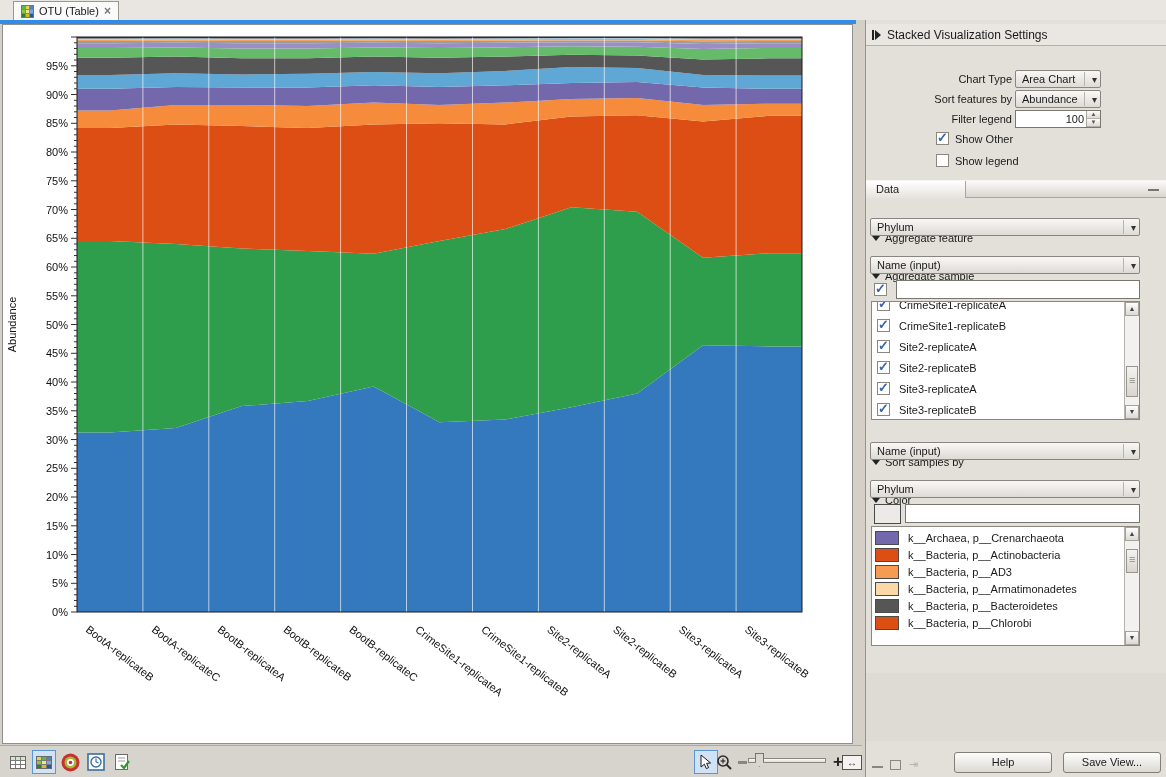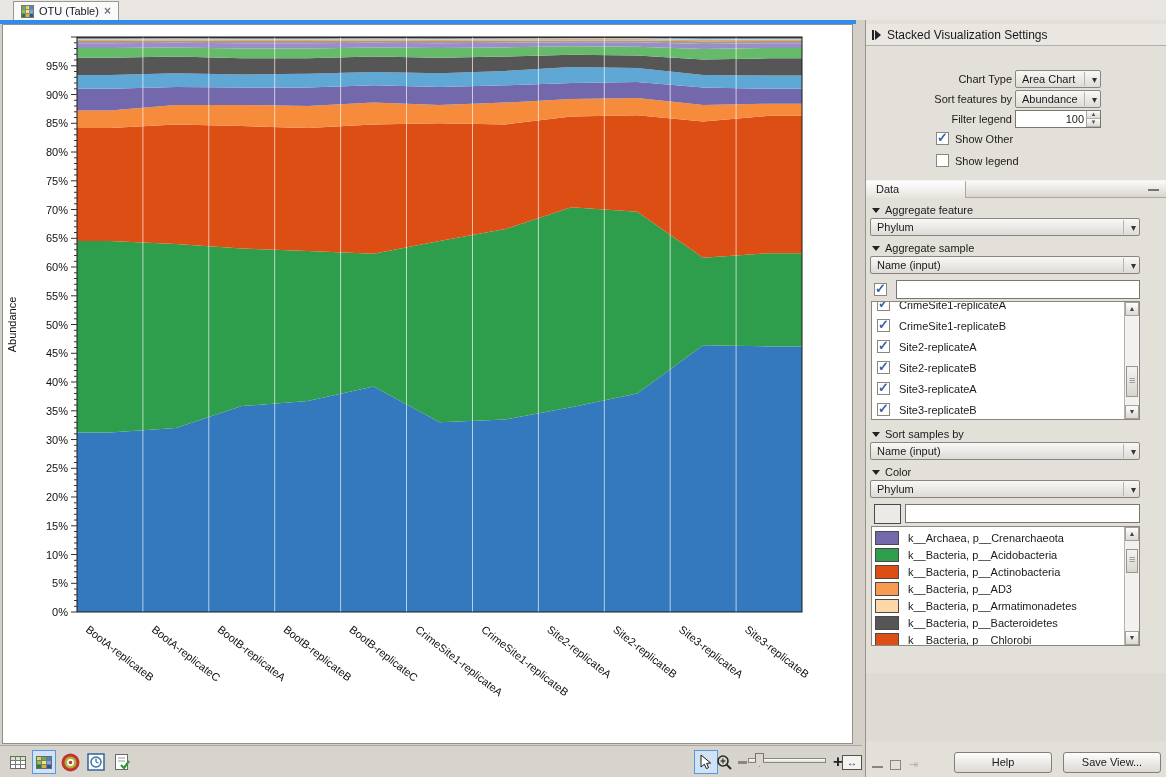--- a/index.html
+++ b/index.html
@@ -47,21 +47,21 @@
   .form-label { position:absolute; left:10px; width:136px; text-align:right; line-height:18px; }
   .dd { position:absolute; height:18px; background:linear-gradient(#f9f8f6,#dedbd5); border:1px solid #898681; border-radius:2px; line-height:16px; padding:0 20px 0 6px; white-space:nowrap; overflow:hidden; }
   .dd::before { content:""; position:absolute; right:15px; top:1px; bottom:1px; border-left:1px solid #b8b5ae; }
   .dd::after { content:"▾"; position:absolute; right:3px; top:1px; font-size:10px; color:#333; }
   .spin { position:absolute; height:18px; background:#fff; border:1px solid #7a776f; }
   .spin .val { position:absolute; right:16px; top:2px; }
   .spin .btns { position:absolute; right:0; top:0; bottom:0; width:14px; border-left:1px solid #a9a6a0; display:flex; flex-direction:column; }
   .spin .btns i { flex:1; background:linear-gradient(#fdfdfd,#dcd9d3); border-bottom:1px solid #b5b2ac; font-style:normal; font-size:6px; line-height:7px; text-align:center; color:#555; }
   .cb { display:inline-block; width:13px; height:13px; background:#fff; border:1px solid #8a8780; position:relative; vertical-align:middle; flex:none; }
   .cb.checked::after { content:"✓"; position:absolute; left:0px; top:-3px; font-size:13px; font-weight:bold; color:#3d64a8; }
-  .group-label { position:absolute; left:6px; display:flex; align-items:center; gap:5px; }
+  .group-label { position:absolute; left:6px; display:flex; align-items:center; gap:5px;margin-top:28px; }
   .tri-down { width:0; height:0; border-top:5px solid #222; border-left:4px solid transparent; border-right:4px solid transparent; display:inline-block; }
   .listbox { position:absolute; background:#fff; border:1px solid #8a8780; overflow:hidden; }
   .list-row { height:21px; display:flex; align-items:center; gap:9px; padding-left:5px; }
   .clr-row { height:17px; display:flex; align-items:center; gap:9px; padding-left:3px; }
   .clr-swatch { width:24px; height:14px; border:1px solid #4a4a4a; flex:none; }
   .sb { position:absolute; right:0; top:0; bottom:0; width:15px; background:#f2f1ef; border-left:1px solid #b5b2ac; }
   .sb .arr { position:absolute; left:0; width:14px; height:14px; background:linear-gradient(#fdfdfd,#dcd9d3); border:1px solid #a5a29c; font-size:7px; line-height:12px; text-align:center; color:#444; }
   .sb .th { position:absolute; left:1px; width:12px; background:linear-gradient(#f4f3f1,#d8d5cf); border:1px solid #98958f; }
   .sb .th::after { content:"≡"; position:absolute; left:2px; top:50%; margin-top:-8px; color:#8a8780; font-size:11px; }
   .txt-input { position:absolute; height:19px; background:#fff; border:1px solid #7a776f; }
@@ -428,24 +428,20 @@
 
   <div style="position:absolute; left:8px; top:484px; width:27px; height:20px; background:#eceae6; border:1px solid #4a4a4a"></div>
   <input class="txt-input" style="left: 39px; top: 484px; width: 235px;" value="">
   <div class="listbox" style="left:5px; top:506px; width:269px; height:120px">
     <div id="color-list-rows" style="margin-top:2px">
         <div class="clr-row">
           <span class="clr-swatch" style="background: rgb(116, 104, 173);"></span>
           <span>k__Archaea, p__Crenarchaeota</span>
         </div>
         <div class="clr-row">
-          <span class="clr-swatch" style="background: rgb(47, 158, 76);"></span>
-          <span>k__Bacteria, p__Acidobacteria</span>
-        </div>
-        <div class="clr-row">
           <span class="clr-swatch" style="background: rgb(220, 78, 20);"></span>
           <span>k__Bacteria, p__Actinobacteria</span>
         </div>
         <div class="clr-row">
           <span class="clr-swatch" style="background: rgb(247, 155, 82);"></span>
           <span>k__Bacteria, p__AD3</span>
         </div>
         <div class="clr-row">
           <span class="clr-swatch" style="background: rgb(252, 216, 168);"></span>
           <span>k__Bacteria, p__Armatimonadetes</span>

